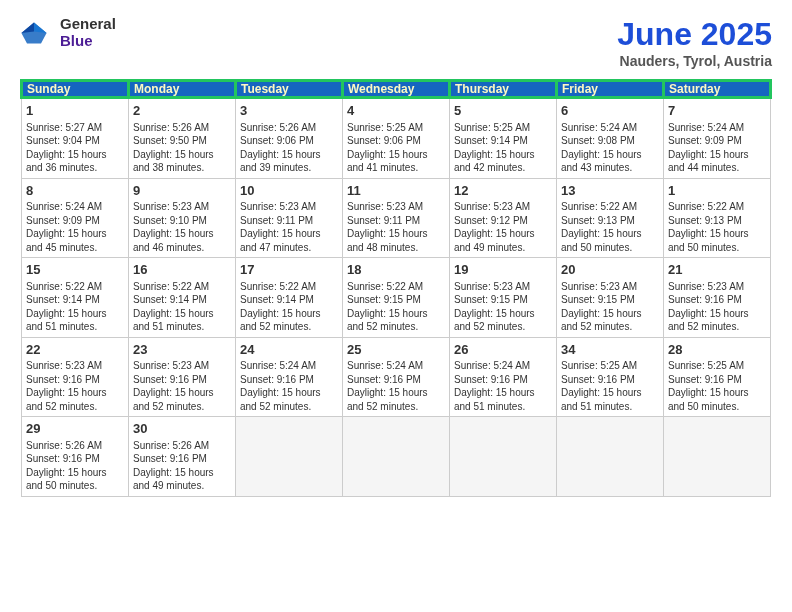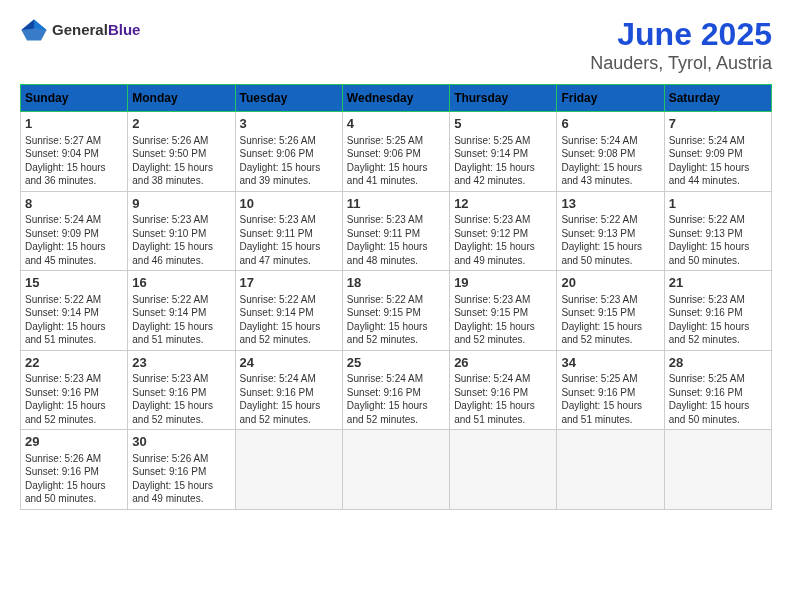--- a/index.html
+++ b/index.html
@@ -21,22 +21,23 @@
       align-items: flex-start;
       margin-bottom: 10px;
     }
     .logo {
       display: flex;
       align-items: center;
       gap: 4px;
     }
     .logo-text {
       display: flex;
-      flex-direction: row;
+      flex-direction: column;
       line-height: 1.1;
+      margin-left: 8px;
     }
     .logo-general {
       font-size: 15px;
       font-weight: bold;
       color: #333;
     }
     .logo-blue {
       font-size: 15px;
       font-weight: bold;
       color: #4c1d95;
@@ -47,36 +48,37 @@
     }
     .title-area {
       text-align: right;
     }
     .calendar-title {
       font-size: 32px;
       font-weight: bold;
       color: #1d4ed8;
     }
     .calendar-subtitle {
-      font-size: 18px;
+      font-size: 14px;
       color: #555;
+      font-weight: bold;
     }
     .calendar-table {
       width: 100%;
       border-collapse: collapse;
       font-size: 10.5px;
     }
     .calendar-table thead tr th {
       background-color: #1565c0;
-      color: #000000;
-      padding: 6px 4px;
+      color: #fef9c3;
+      padding: 0 4px;
       text-align: left;
       font-size: 12px;
       font-weight: bold;
-      border: 1px solid #22c55e;
+      border: 3px solid #22c55e;
     }
     .calendar-table tbody tr td {
       border: 1px solid #ccc;
       vertical-align: top;
       padding: 3px 4px;
       width: 14.28%;
       height: 78px;
       color: #333;
       font-size: 10px;
       line-height: 1.35;

